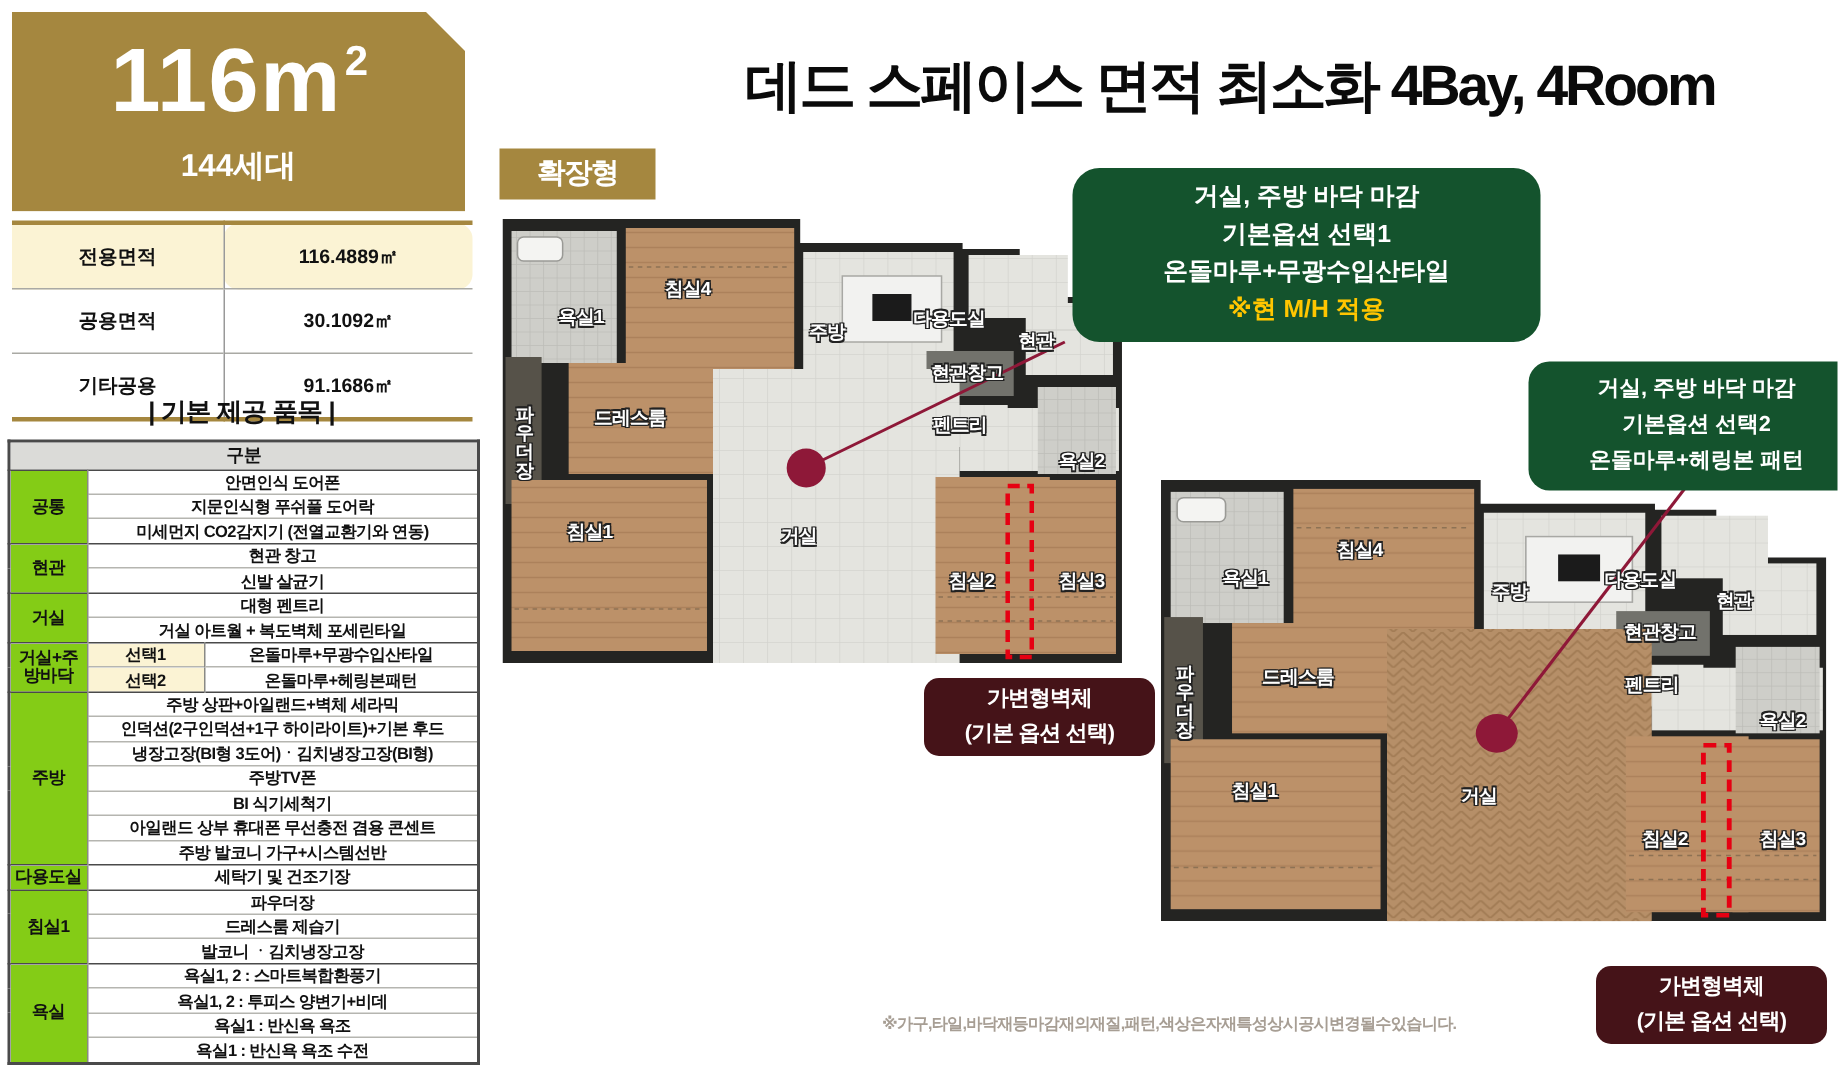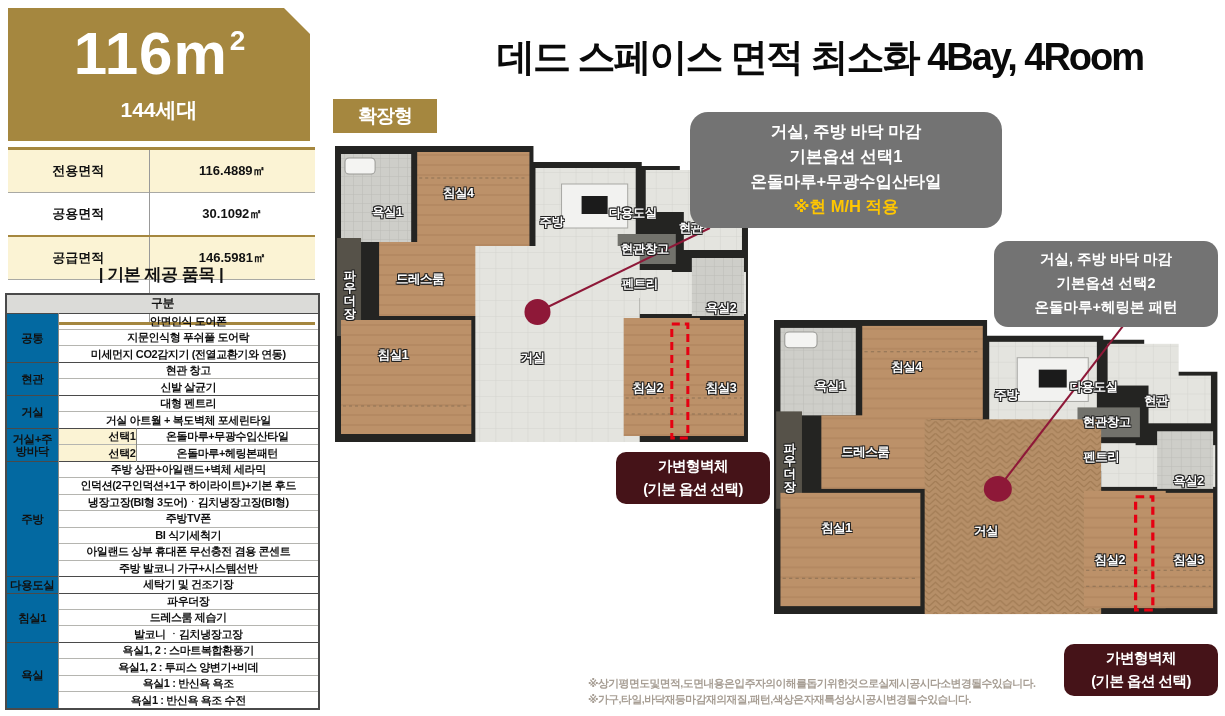--- a/index.html
+++ b/index.html
@@ -21,53 +21,54 @@
     position:absolute;left:8px;top:147px;width:307px;height:99px;table-layout:fixed;
     border-top:3px solid #A5873F;border-bottom:3px solid #A5873F;
   }
   .area-table td{
     font-size:13px;text-align:center;vertical-align:middle;border-top:1px solid #A9A9A4;
     padding:12px;white-space:nowrap;
   }
   .area-table tr:first-child td{border-top:none;}
   .area-table tr.gold td{border-top:2px solid #A5873F;}
   .area-table td.al{font-weight:700;border-right:1px solid #999;}
-  .area-table td.av{font-weight:600;}
+  .area-table td.av{font-weight:600;border-radius:10px;}
   .area-table tr.hl td{background:#FBF3D4;}
   .items-title{
     position:absolute;left:0;top:263px;width:322px;text-align:center;
     font-size:17px;font-weight:800;letter-spacing:-0.5px;
   }
   .items-table{
     position:absolute;left:5px;top:293px;width:315px;height:417px;table-layout:fixed;
     border:2px solid #4a4a4a;
   }
   .items-table td{
     font-size:11px;font-weight:700;text-align:center;vertical-align:middle;padding:0;
     border-top:1px solid #b5b5b0;white-space:nowrap;overflow:hidden;letter-spacing:-0.4px;
   }
   .items-table tr.gtop td{border-top:1.5px solid #4a4a4a;}
   .items-table td.hdr{background:#DBDBD8;font-size:12px;}
   .items-table td.glabel{
-    background:#0369a1;border-right:1px solid #8a8a85;font-size:11.5px;
+    background:#84cc16;border-right:1px solid #8a8a85;font-size:11.5px;
     white-space:normal;word-break:break-all;line-height:12px;
   }
-  .items-table td.opt{background:#FBF3D4;border-right:1px solid #8a8a85;text-align:right;}
+  .items-table td.opt{background:#FBF3D4;border-right:1px solid #8a8a85;}
   
   .main-title{
     position:absolute;left:470px;top:32px;width:700px;text-align:center;
     font-size:38px;font-weight:800;letter-spacing:-2px;color:#0a0a0a;white-space:nowrap;
   }
   .badge{
     position:absolute;left:333px;top:99px;width:104px;height:34px;background:#A5873F;
     color:#fff;font-size:19px;font-weight:800;text-align:center;line-height:34px;letter-spacing:-1px;
   }
   .callout{
-    position:absolute;background:#737373;color:#fff;border-radius:18px;text-align:center;
+    position:absolute;background:#14532d;color:#fff;border-radius:18px;text-align:center;
     font-weight:700;
+    margin-left:25px;
   }
   .callout.c1{left:690px;top:112px;width:312px;height:116px;font-size:16.5px;line-height:25px;padding-top:7px;box-sizing:border-box;}
   .callout.c2{left:994px;top:241px;width:224px;height:86px;font-size:14.5px;line-height:24px;padding-top:6px;box-sizing:border-box;border-radius:14px;}
   .callout .yellow{color:#FFC600;}
   .wall-label{
     position:absolute;width:154px;height:52px;background:#451318;color:#fff;border-radius:10px;
     text-align:center;font-size:14.5px;font-weight:800;line-height:23px;padding-top:3px;
     box-sizing:border-box;letter-spacing:-0.5px;
   }
   .wall-label.w1{left:616px;top:452px;}
@@ -124,24 +125,20 @@
       <col style="width:54%">
     </colgroup>
   <tbody>
       <tr class="hl">
     <td class="al">전용면적</td>
     <td class="av">116.4889㎡</td>
   </tr>
   <tr>
     <td class="al">공용면적</td>
     <td class="av">30.1092㎡</td>
-  </tr>
-  <tr class="hl gold">
-    <td class="al">공급면적</td>
-    <td class="av">146.5981㎡</td>
   </tr>
   <tr>
     <td class="al">기타공용</td>
     <td class="av">91.1686㎡</td>
   </tr>
 </tbody>
   </table>
 
 <div class="items-title">| 기본 제공 품목 |</div>
 
@@ -350,15 +347,14 @@
 <div class="wall-label w1">
   <div>가변형벽체</div>
   <div>(기본 옵션 선택)</div>
 </div>
 <div class="wall-label w2">
   <div>가변형벽체</div>
   <div>(기본 옵션 선택)</div>
 </div>
 
 <div class="notes">
-  <div>※상기평면도및면적,도면내용은입주자의이해를돕기위한것으로실제시공시다소변경될수있습니다.</div>
   <div>※가구,타일,바닥재등마감재의재질,패턴,색상은자재특성상시공시변경될수있습니다.</div>
 </div>
 
 </body></html>

